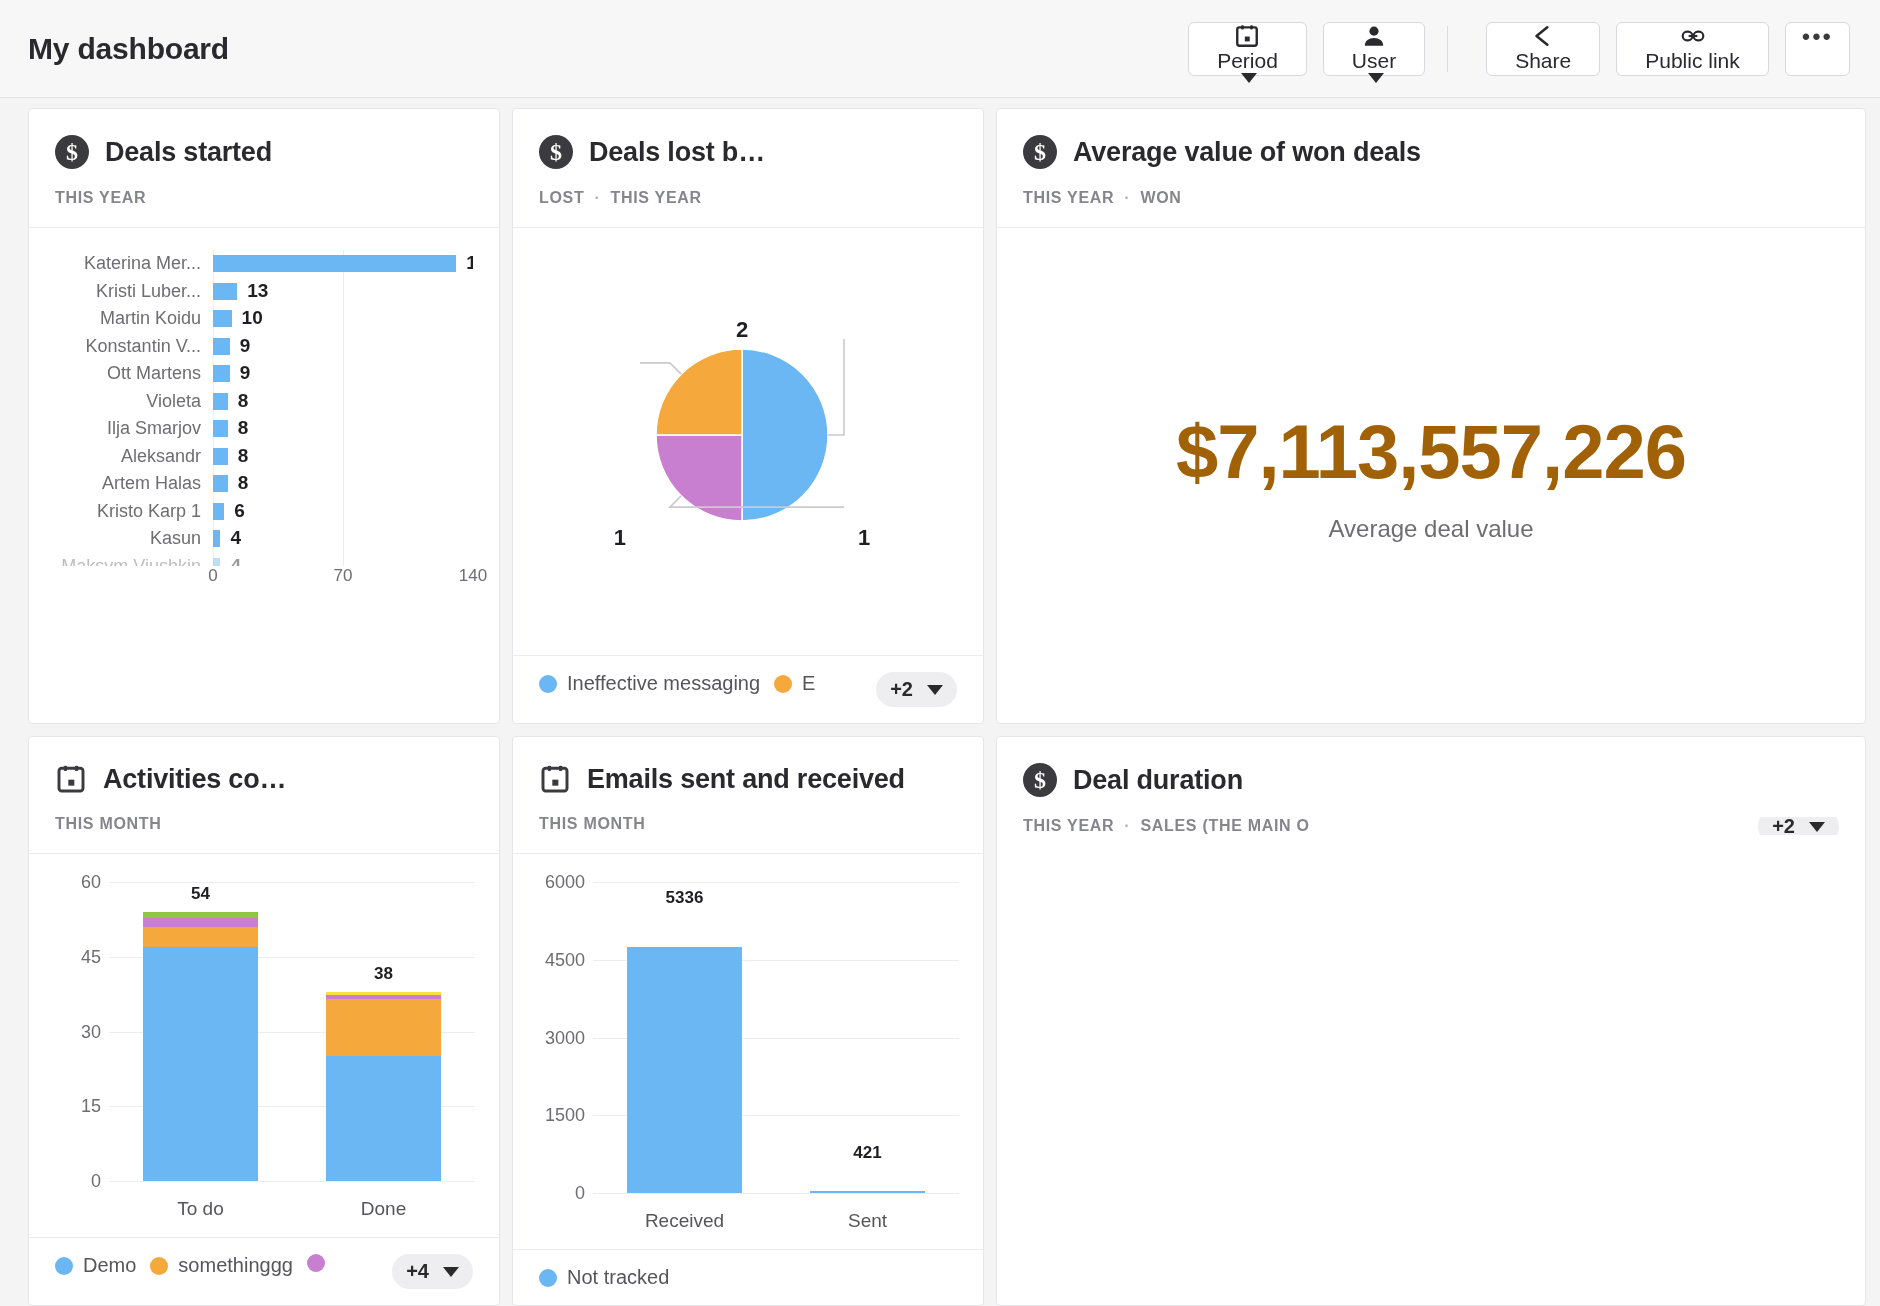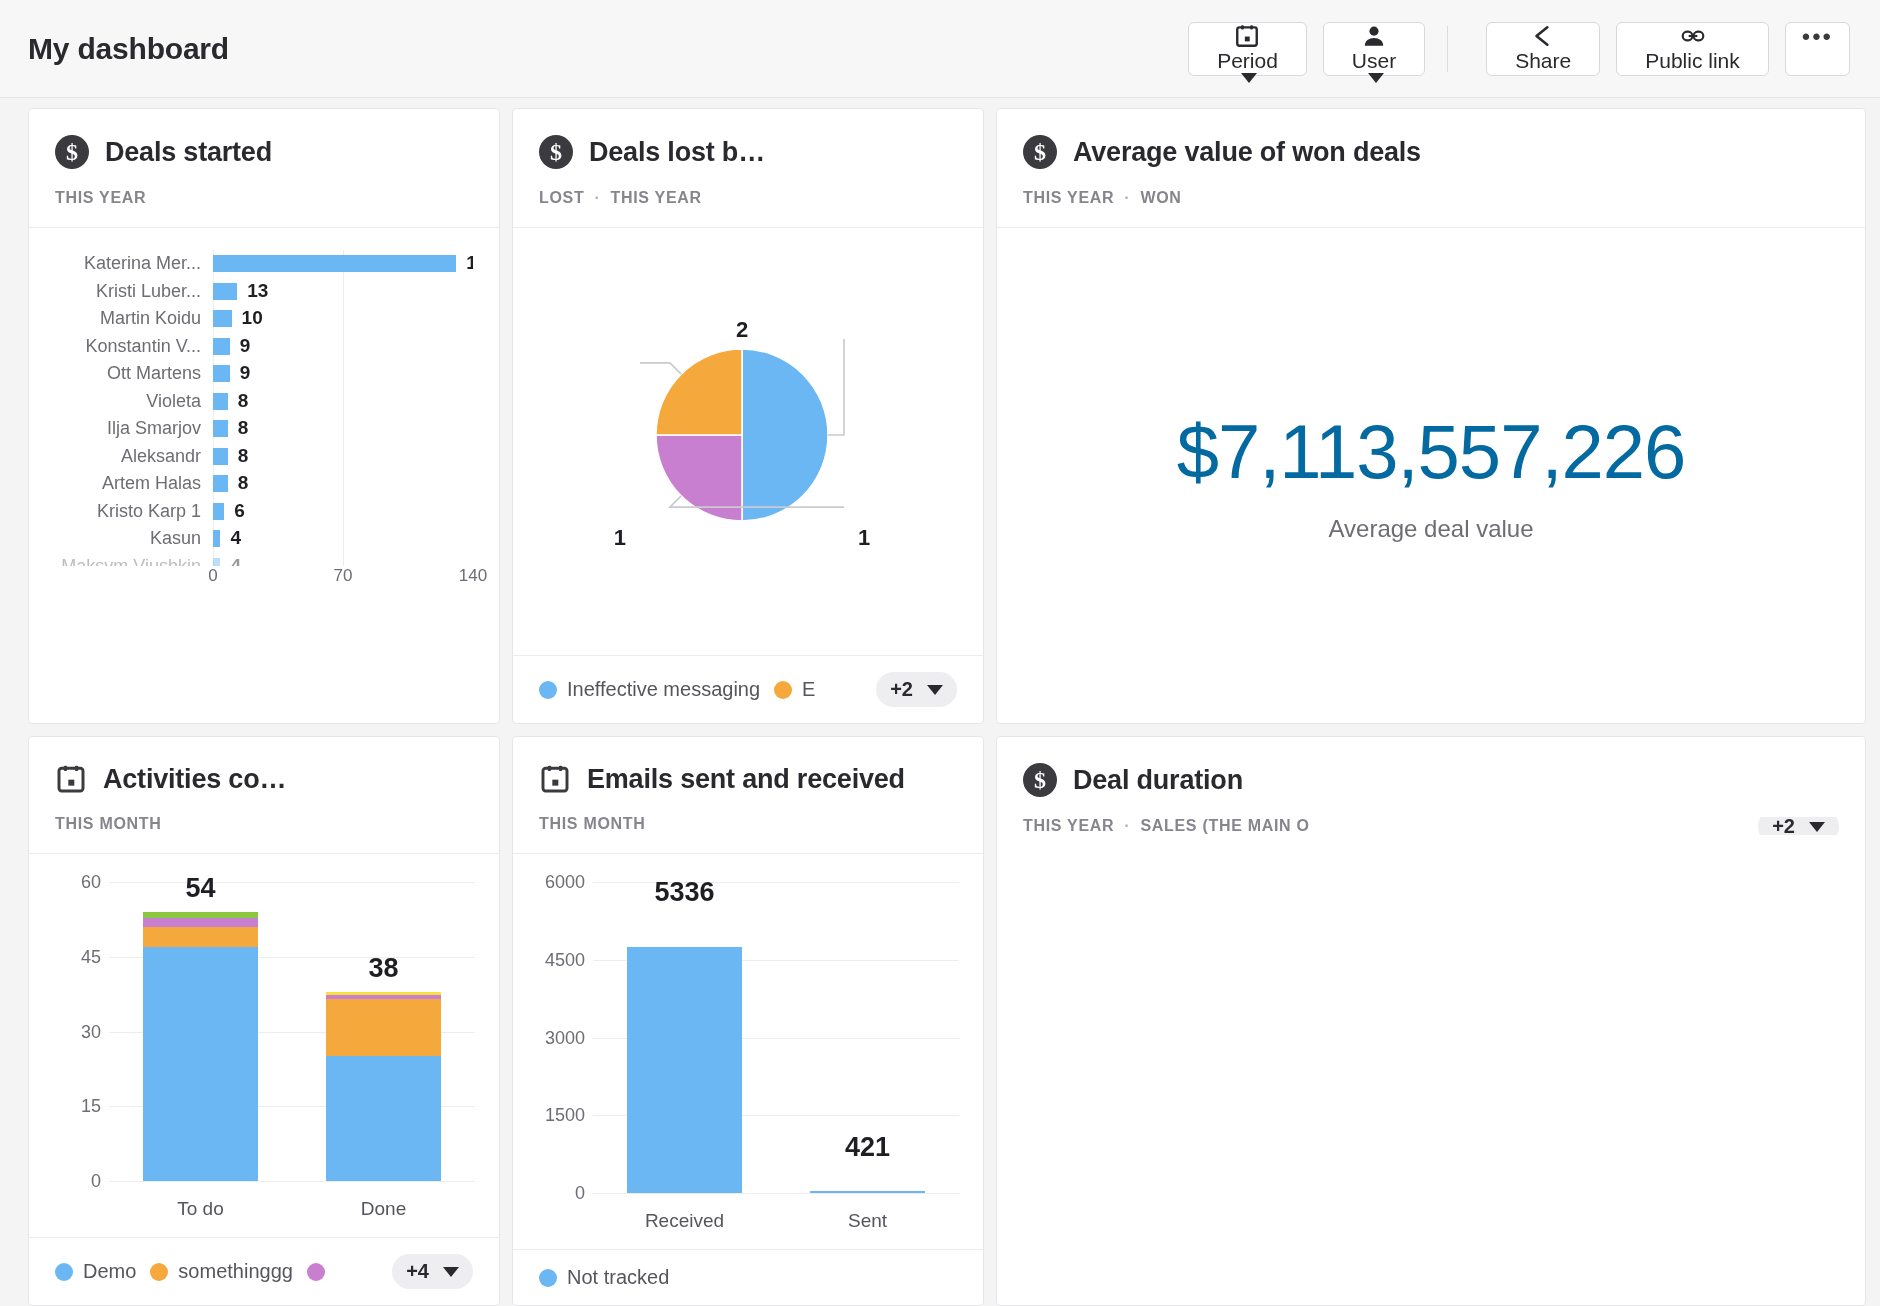--- a/index.html
+++ b/index.html
@@ -126,56 +126,56 @@
   .haxis span {
     position: absolute; font-size: 17px; color: #6d6d74; transform: translateX(-50%);
   }
   .fade-row { opacity: 0.45; }
 
   
   .pie-area { display: flex; align-items: center; justify-content: center; height: 100%; }
   .legend {
     border-top: 1px solid #ececf0;
     padding: 16px 26px;
-    display: flex; align-items: center; gap: 14px;
+    display: flex; align-items: flex-start; gap: 14px;
     font-size: 20px; color: #55555c;
     overflow: hidden; white-space: nowrap;
     position: relative;
   }
   .legend-item { display: flex; align-items: center; gap: 10px; flex: none; }
   .legend-dot { width: 18px; height: 18px; border-radius: 50%; flex: none; }
   .legend .chip { margin-left: auto; }
 
   
   .bignum-area {
     height: 100%;
     display: flex; flex-direction: column;
     align-items: center; justify-content: center;
   }
-  .bignum { font-size: 76px; font-weight: normal; letter-spacing: -1px; color: #0369a1; }
+  .bignum { font-size: 76px; font-weight: bold; letter-spacing: -1px; color: #a16207; }
   .bignum.small { font-size: 68px; }
   .bignum-label { margin-top: 20px; font-size: 24px; color: #6d6d74; }
 
   
   .vchart { position: relative; height: 100%; padding: 28px 24px 0 24px; }
   .vplot { position: relative; height: calc(100% - 56px); }
   .gridline { position: absolute; left: 56px; right: 0; height: 1px; background: #ededf1; }
   .ytick {
     position: absolute; left: 0; width: 48px; text-align: right;
     font-size: 18px; color: #6d6d74; transform: translateY(-50%);
   }
   .bars {
     position: absolute; left: 56px; right: 0; bottom: 0; top: 0;
     display: flex; align-items: flex-end;
   }
   .bar-col { flex: 1; display: flex; flex-direction: column; align-items: center; height: 100%; justify-content: flex-end; position: relative; }
   .bar-stack { width: 63%; display: flex; flex-direction: column; justify-content: flex-end; }
   .bar-seg { width: 100%; }
   .bar-total {
-    position: absolute; font-size: 27px; font-weight: bold; color: #1f1f23;
+    position: absolute; font-size: 17px; font-weight: bold; color: #1f1f23;
     white-space: nowrap;
   }
   .xlabels { display: flex; margin-left: 56px; height: 56px; align-items: center; }
   .xlabel { flex: 1; text-align: center; font-size: 19px; color: #55555c; }
 </style>
 </head>
 <body>
 
 <div class="topbar">
   <div class="page-title">My dashboard</div>

